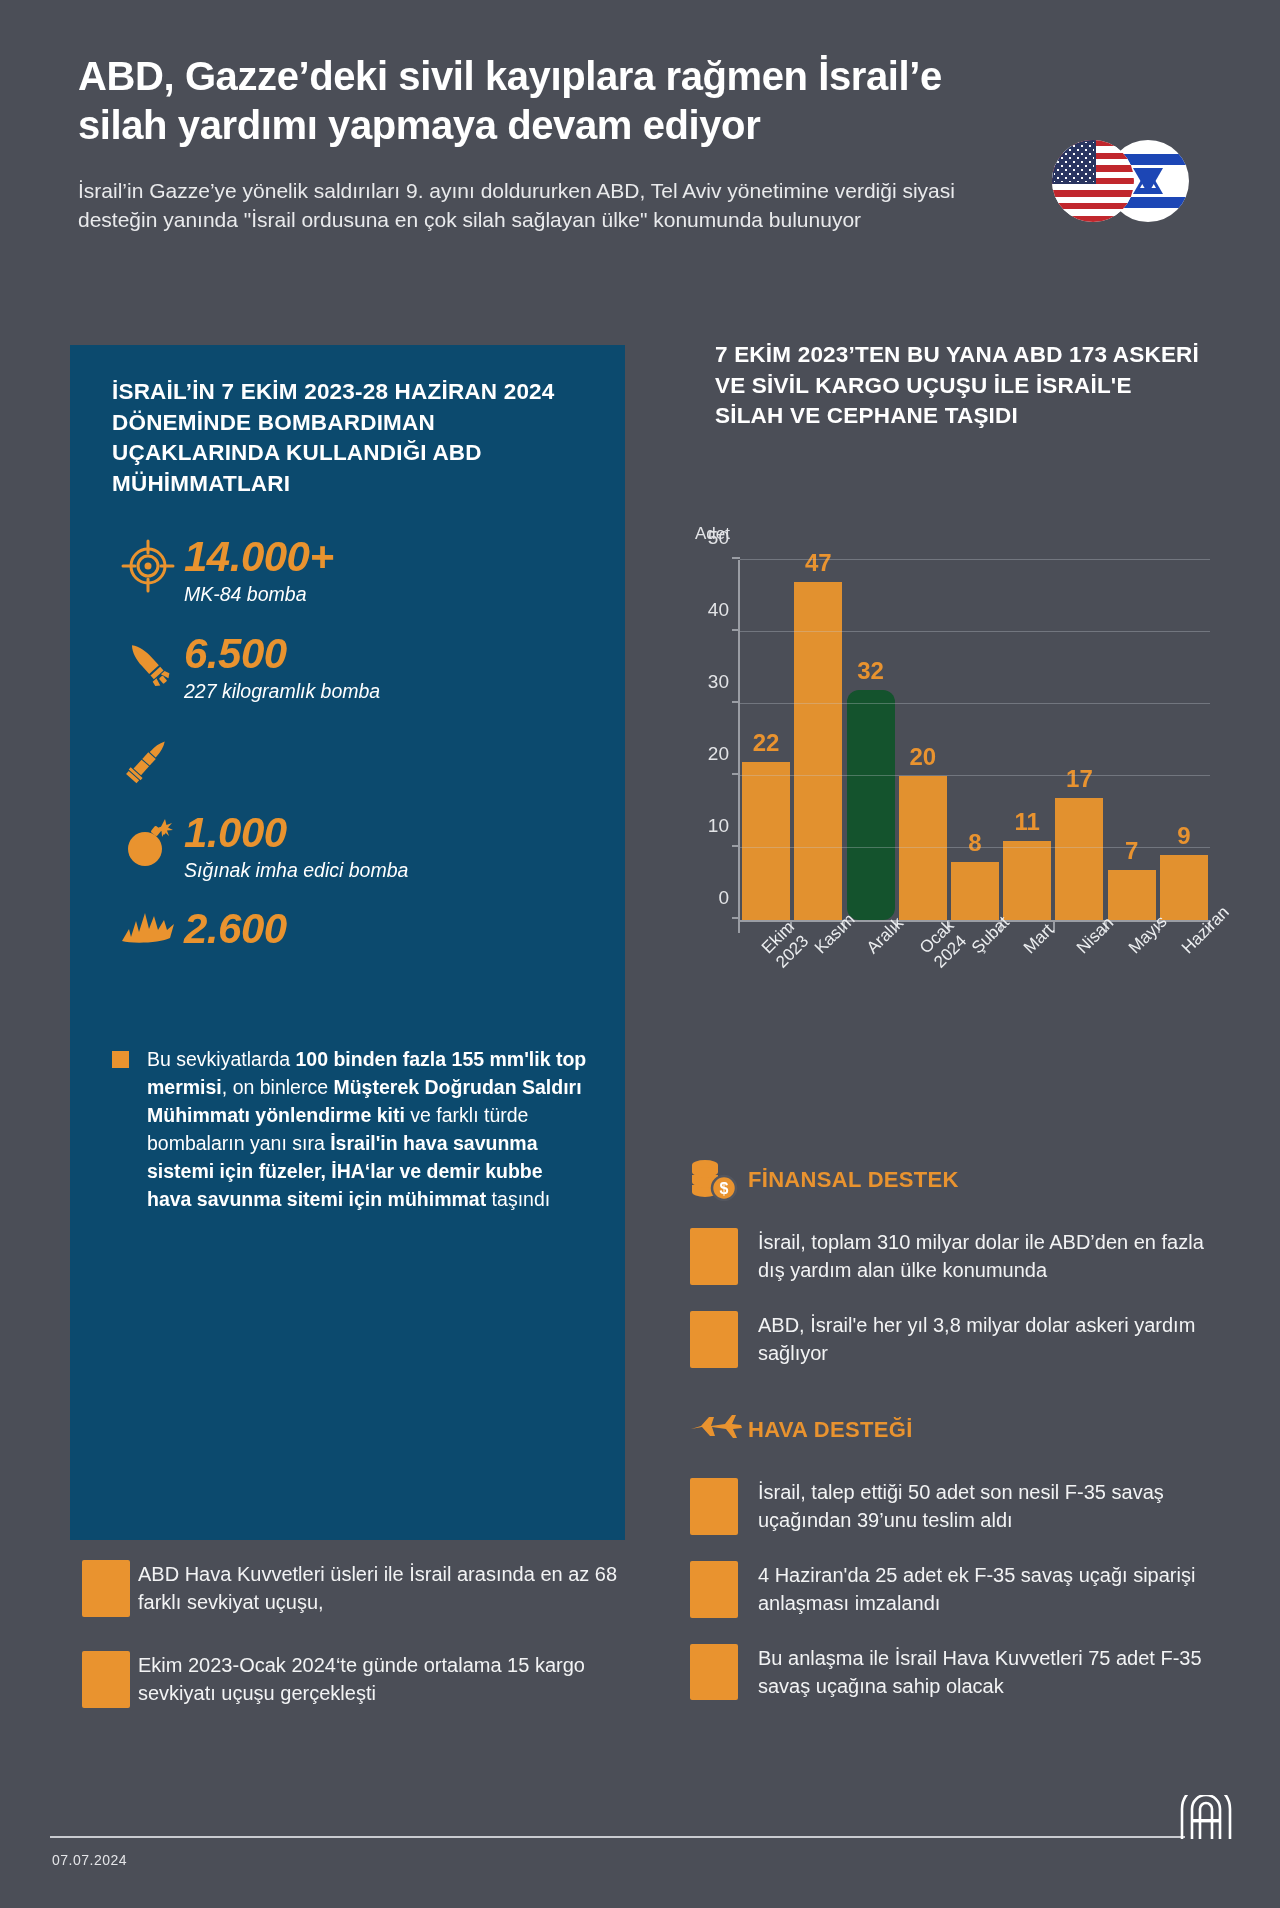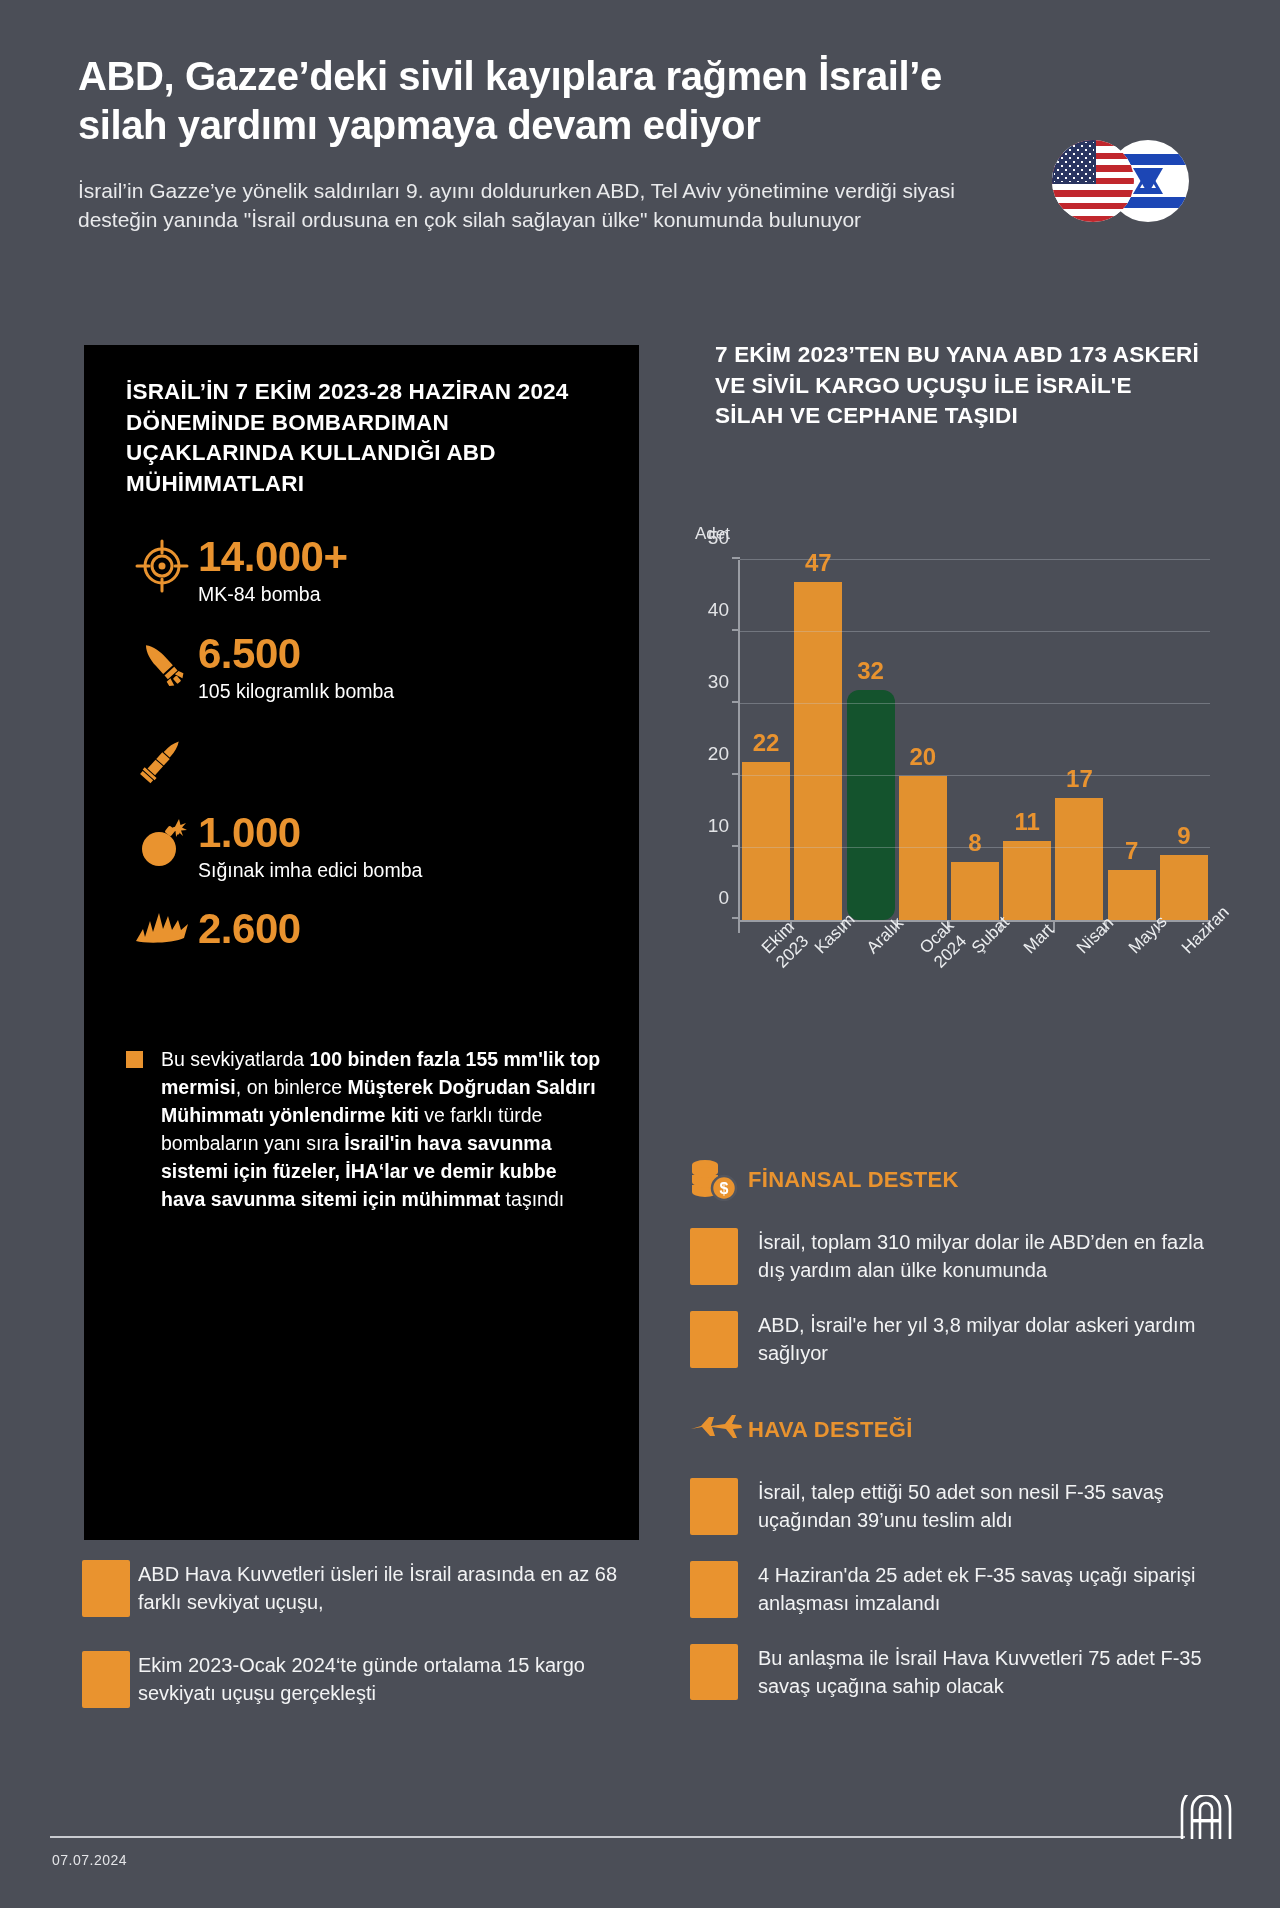--- a/index.html
+++ b/index.html
@@ -66,33 +66,33 @@
   .star-in { position:absolute; left:50%; top:50%; width:16px; height:14px; transform: translate(-50%,-50%); }
   .star-in:before, .star-in:after {
     content:""; position:absolute; left:0; top:0; width:0; height:0;
     border-left: 8px solid transparent; border-right: 8px solid transparent;
   }
   .star-in:before { border-bottom: 14px solid #ffffff; }
   .star-in:after  { border-top: 14px solid #ffffff; }
 
   
   .left-panel {
-    position: absolute; left: 84px; top: 345px;
+    position: absolute; left: 70px; top: 345px;
     width: 555px; height: 1195px;
-    background: #000000;
+    background: #0c4a6e;
   }
   .lp-title {
     position: absolute; left: 42px; top: 32px; width: 470px;
     color: #ffffff; font-size: 22.5px; font-weight: bold;
     line-height: 1.36; letter-spacing: 0.2px; text-transform: uppercase;
   }
   .stats { position: absolute; left: 42px; top: 190px; width: 480px; }
   .stat { position: relative; display: flex; align-items: flex-start; margin-bottom: 24px; }
   .stat .ico { width: 72px; flex: 0 0 72px; display:flex; align-items:flex-start; justify-content:center; padding-top:4px;}
-  .stat .body { flex: 1; }
+  .stat .body { flex: 1; font-style: italic; }
   .stat .num {
     color: #e9932f; font-size: 42px; font-weight: bold; line-height: 1.05;
     letter-spacing: -0.5px;
   }
   .stat .lbl {
     color: #ffffff; font-size: 19.5px; line-height: 1.32; margin-top: 3px;
   }
   .note {
     position: absolute; left: 42px; top: 700px; width: 480px;
     display: flex; align-items: flex-start;
@@ -210,21 +210,21 @@
             <g fill="#e9932f" transform="rotate(-42 27 27)">
               <path d="M27 3c5 6 6.5 14 6.5 22v11h-13V25C20.5 17 22 9 27 3z"></path>
               <path d="M20.5 38h13v5h-13z"></path>
               <path d="M18 44h5l-2 8-4-3zM29 44h5l2 5-4 3z"></path>
               <rect x="24.5" y="46" width="5" height="7" rx="1"></rect>
             </g>
           </svg>
         </div>
         <div class="body">
           <div class="num">6.500</div>
-          <div class="lbl">105 kilogramlık bomba</div>
+          <div class="lbl">227 kilogramlık bomba</div>
         </div>
       </div>
 
       <div class="stat">
         <div class="ico">
           <svg width="54" height="54" viewBox="0 0 54 54">
             <g fill="#e9932f" transform="rotate(42 27 27)">
               <path d="M27 2c3 5 4 11 4 16v2h-8v-2c0-5 1-11 4-16z"></path>
               <rect x="22" y="21" width="10" height="9"></rect>
               <rect x="22" y="31" width="10" height="12"></rect>

